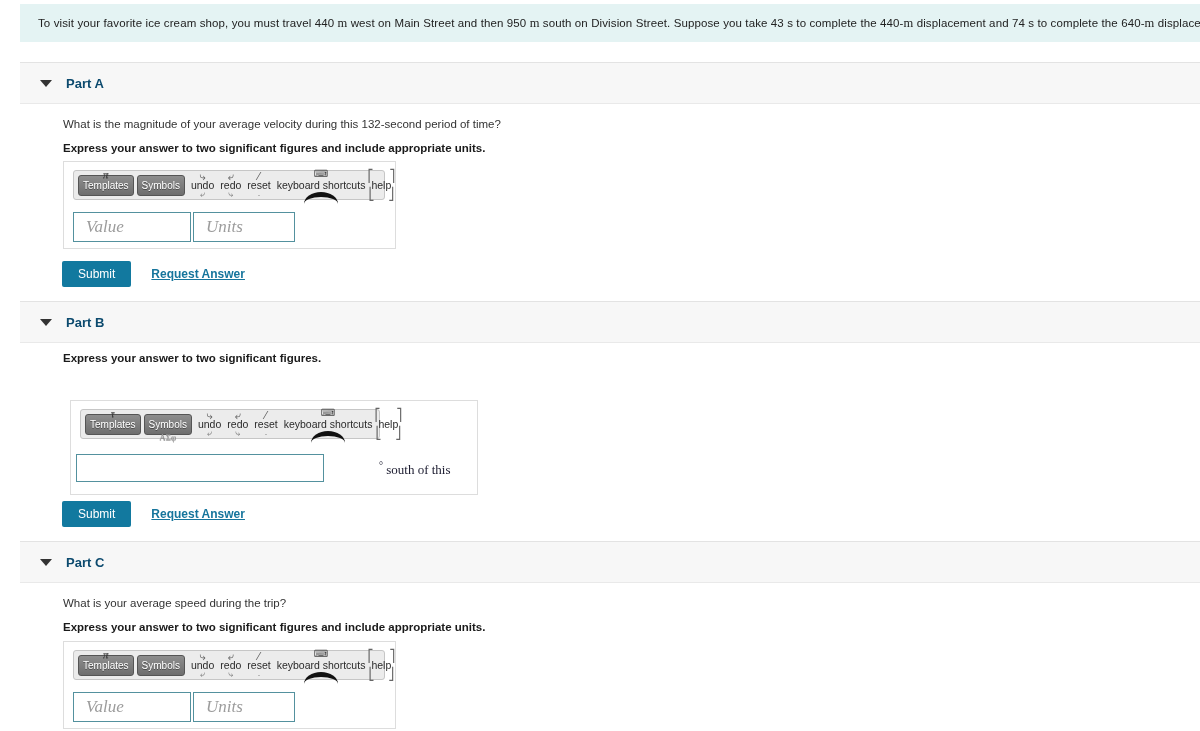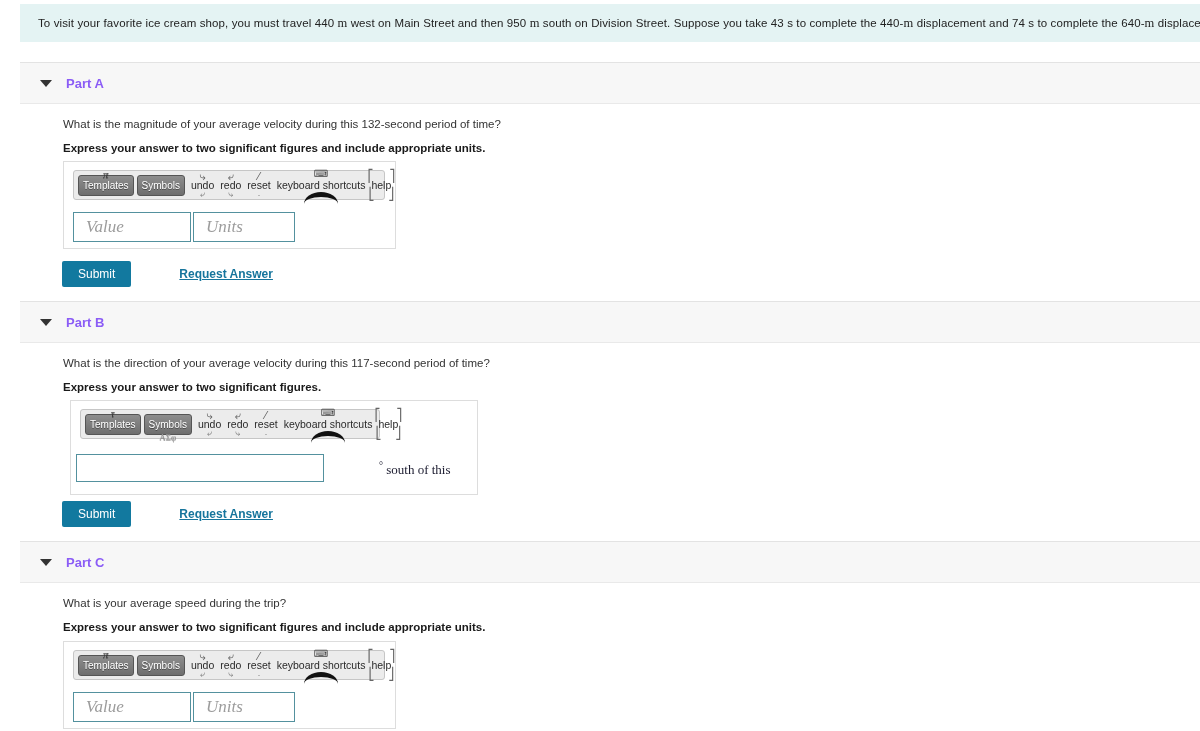--- a/index.html
+++ b/index.html
@@ -41,21 +41,21 @@
   .caret {
     margin-left: 20px; margin-right: 14px;
     width: 0; height: 0;
     border-left: 6px solid transparent;
     border-right: 6px solid transparent;
     border-top: 7px solid #333333;
   }
   .part-title {
     font-size: 13px;
     font-weight: bold;
-    color: #8b5cf6;
+    color: #0c4a6e;
   }
 
   .part-body { position: absolute; left: 20px; right: 0; }
 
   .q-line {
     font-size: 11.5px;
     color: #333333;
     margin-left: 43px;
     line-height: 1.35;
   }
@@ -179,21 +179,21 @@
     font-family: "Liberation Serif", serif;
     font-size: 13px;
     color: #1a1a2e;
     white-space: nowrap;
   }
   .suffix .deg { font-size: 10px; vertical-align: super; }
 
   
   .submit-row {
     position: absolute;
-    display: flex; align-items: center; gap: 28px;
+    display: flex; align-items: center;
   }
   .submit-btn {
     background: #12799f;
     color: #ffffff;
     font-size: 12px;
     padding: 6px 16px;
     border: none;
     border-radius: 2px;
     font-family: "Liberation Sans", sans-serif;
     cursor: pointer;
@@ -280,21 +280,20 @@
     <button class="submit-btn">Submit</button>
     <a class="req-link">Request Answer</a>
   </div>
 
   <div class="part-header" style="top:301px;">
     <div class="caret"></div>
     <div class="part-title">Part B</div>
   </div>
 
   <div class="part-body" style="top:343px;">
-    <div class="q-line" style="padding-top:13px;">What is the direction of your average velocity during this 117-second period of time?</div>
     <div class="q-line bold" style="padding-top:8px;">Express your answer to two significant figures.</div>
   </div>
 
   <div class="answer-box" style="left:70px; top:400px; width:408px; height:95px;">
     <div class="toolbar" style="width:300px;">
       <div class="tbtn">
         <span class="glyph-top">τ</span>
         <span>Templates</span>
       </div>
       <div class="tbtn">

